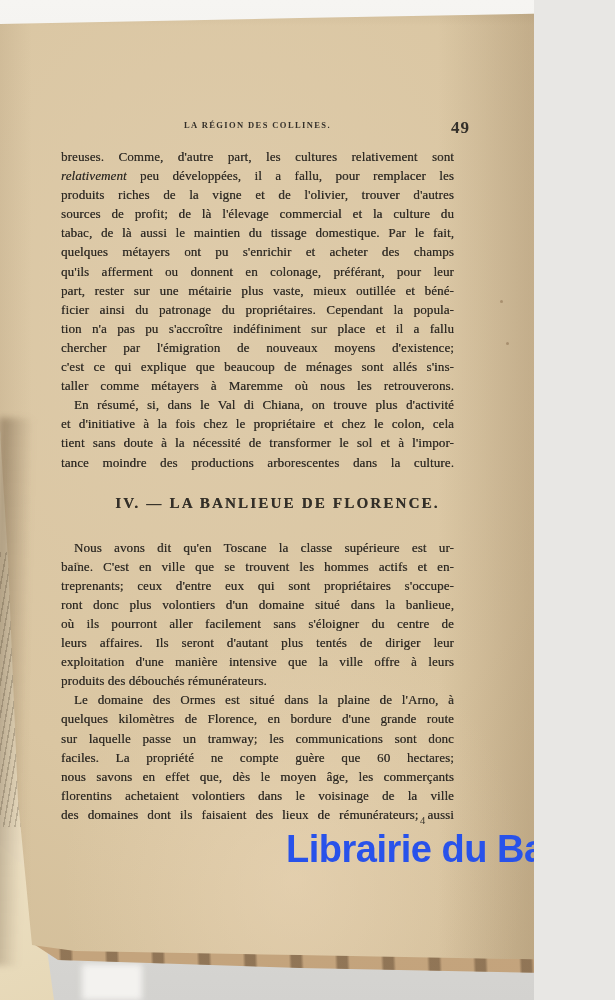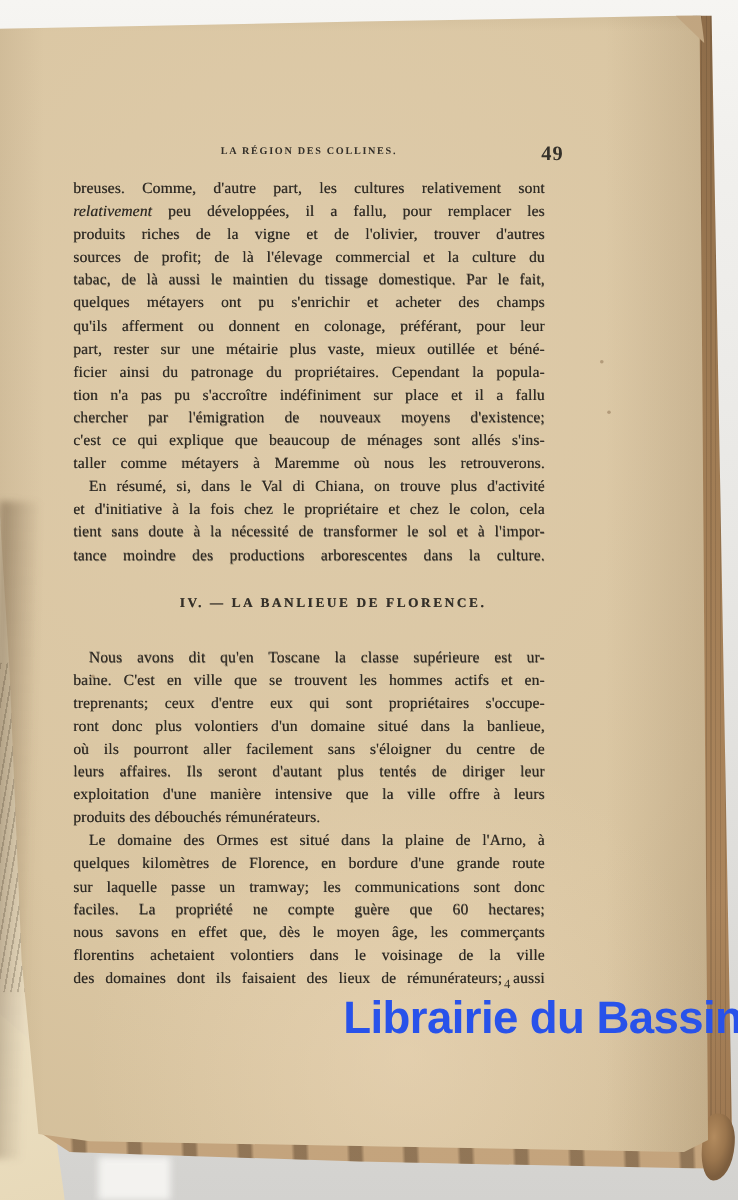--- a/index.html
+++ b/index.html
@@ -1,18 +1,18 @@
 <!DOCTYPE html>
 <html><head>
 <meta charset="utf-8">
 <style>
   html,body{margin:0;padding:0;}
   body{width:615px;height:1000px;overflow:hidden;background:#e8e7e4;
        font-family:"Liberation Serif","DejaVu Serif",serif;}
-  .photo{position:relative;width:615px;height:1000px;overflow:hidden;
+  .photo{position:relative;width:534px;height:1000px;overflow:hidden;
          background:linear-gradient(180deg,#f6f5f2 0%,#f1f0ed 12%,#e8e7e4 45%,#dad9d6 85%,#d3d2cf 100%);}
 
   
   .prev-page{position:absolute;inset:0;z-index:1;
     clip-path:polygon(0px 430px,10px 520px,22px 760px,34px 960px,42px 1000px,0px 1000px);
     background:linear-gradient(180deg,#d7c6a4 0%,#e2d3b4 55%,#eee2c8 100%);}
   .prev-page-text{position:absolute;left:0;top:552px;width:28px;height:275px;z-index:2;opacity:.5;
     background:repeating-linear-gradient(100deg,rgba(84,74,56,.55) 0 1.4px,rgba(0,0,0,0) 1.4px 5.6px);
     clip-path:polygon(0 0,60% 0,100% 100%,0 100%);}
   
@@ -59,21 +59,21 @@
     color:#34302a;font-size:8.5px;font-weight:700;letter-spacing:1.4px;text-align:center;}
   .page-number{position:absolute;right:-16px;top:-2px;font-size:17px;font-weight:700;letter-spacing:1px;}
   .text-block{position:absolute;left:61px;top:147px;width:393px;z-index:7;
     color:#2e2a24;font-size:13px;line-height:19.1px;letter-spacing:.1px;
     text-shadow:.3px .2px .1px rgba(46,42,36,.65);}
   .line{height:19.1px;overflow:hidden;text-align:justify;text-align-last:justify;text-justify:inter-word;}
   .line.indent{text-indent:13px;}
   .line.no-flush{text-align-last:left;}
   .line em{font-style:italic;}
   .section-heading{margin-top:22px;margin-bottom:25px;height:19px;line-height:19px;
-    font-size:11px;font-weight:700;letter-spacing:2.2px;text-align:center;padding-left:40px;
+    font-size:15px;font-weight:700;letter-spacing:2.2px;text-align:center;padding-left:40px;
     color:#332f28;}
   .signature-mark{position:absolute;left:420px;top:815px;z-index:7;color:#3a352c;font-size:10.5px;}
 
   .watermark{position:absolute;left:286px;top:827px;z-index:9;
     font-family:"Liberation Sans","DejaVu Sans",sans-serif;
     font-size:38px;font-weight:700;letter-spacing:-.5px;line-height:44px;white-space:nowrap;}
 </style>
 </head>
 <body>
 

